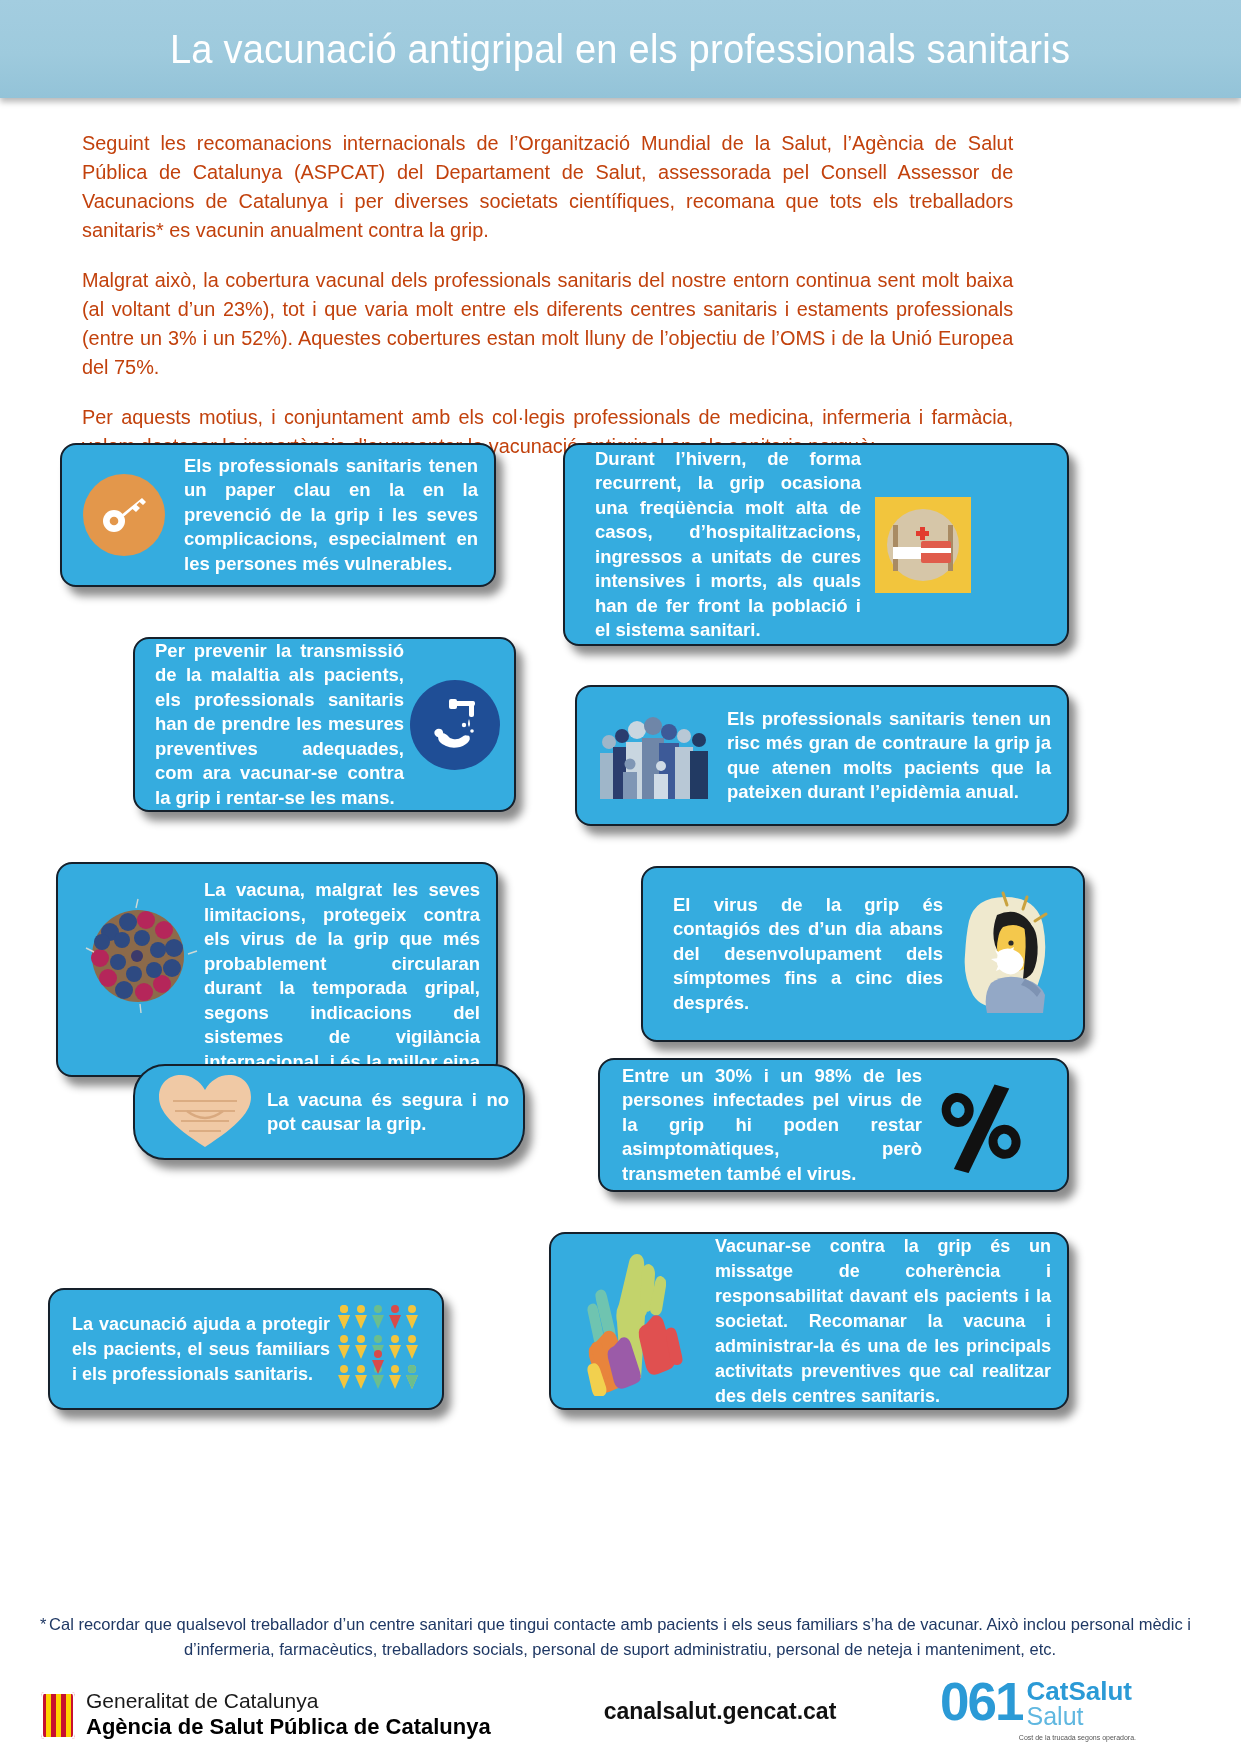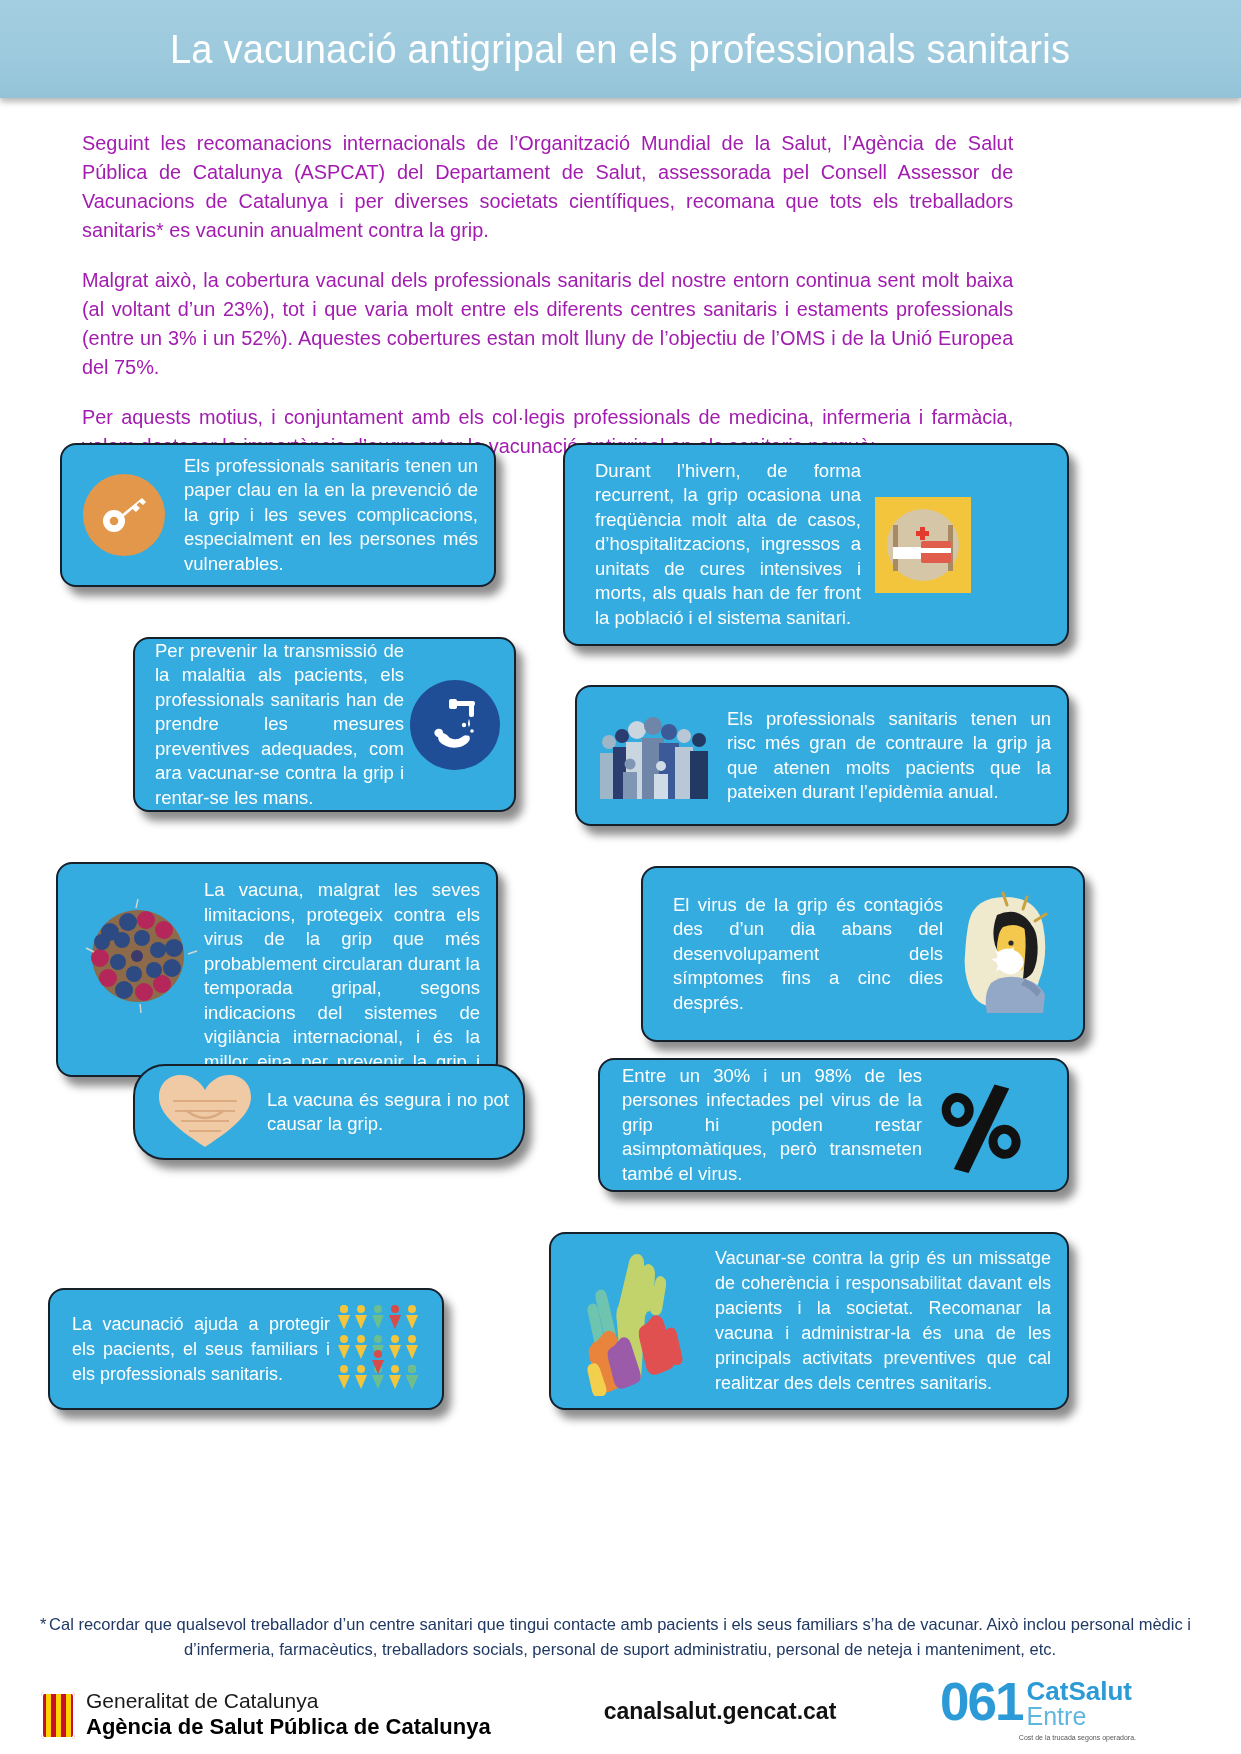--- a/index.html
+++ b/index.html
@@ -22,38 +22,38 @@
     font-size:41px;font-weight:normal;letter-spacing:.2px;
     font-family:"Liberation Sans Narrow","Liberation Sans",sans-serif;
     transform-origin:center;
   }
   .header h1 span{display:inline-block;transform:scaleX(.93);}
 
   
   .intro{position:absolute;left:82px;top:128px;width:960px;}
   .intro p{
     margin:0 0 21px 0;
-    font-size:20.5px;line-height:29px;color:#a21caf;
+    font-size:20.5px;line-height:29px;color:#c2410c;
     text-align:justify;
     font-family:"Liberation Sans Narrow","Liberation Sans",sans-serif;
   }
   .intro p span{display:inline-block;transform:scaleX(.97);transform-origin:left;}
 
   
   .box{
     position:absolute;
     background:#35ACDF;
     border:2px solid #15202b;
     border-radius:16px;
     box-shadow:7px 9px 9px rgba(0,0,0,.45);
     box-sizing:border-box;
     display:flex;align-items:center;
   }
   .box .txt{
-    color:#ffffff;font-weight:normal;
+    color:#ffffff;font-weight:bold;
     font-size:18.5px;line-height:24.5px;
     text-align:justify;
     font-family:"Liberation Sans Narrow","Liberation Sans",sans-serif;
   }
   .box .txt.cond{font-size:18px;line-height:25px;}
   .icon-wrap{flex:0 0 auto;display:flex;align-items:center;justify-content:center;}
 
   
   .circ{border-radius:50%;display:flex;align-items:center;justify-content:center;}
 
@@ -417,17 +417,17 @@
       <div class="l2">Agència de Salut Pública de Catalunya</div>
     </div>
   </div>
 
   <div class="site">canalsalut.gencat.cat</div>
 
   <div class="catsalut">
     <div class="num061">061</div>
     <div class="cs-txt">
       <div class="a">CatSalut</div>
-      <div class="b">Entre</div>
+      <div class="b">Salut</div>
     </div>
   </div>
   <div class="cs-note">Cost de la trucada segons operadora.</div>
 </div>
 
 </body></html>

